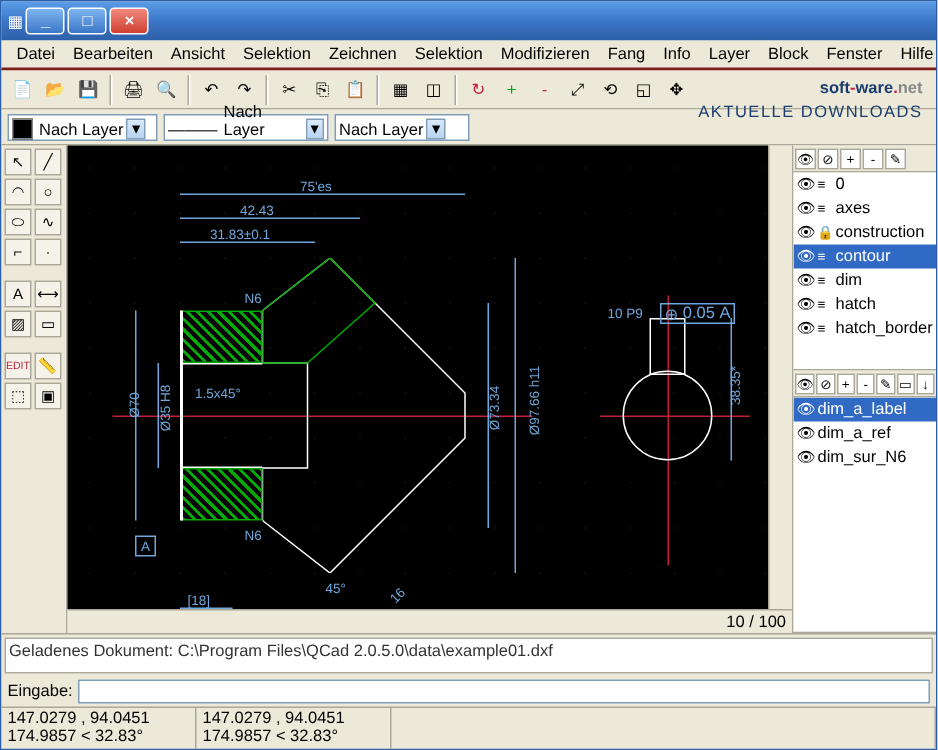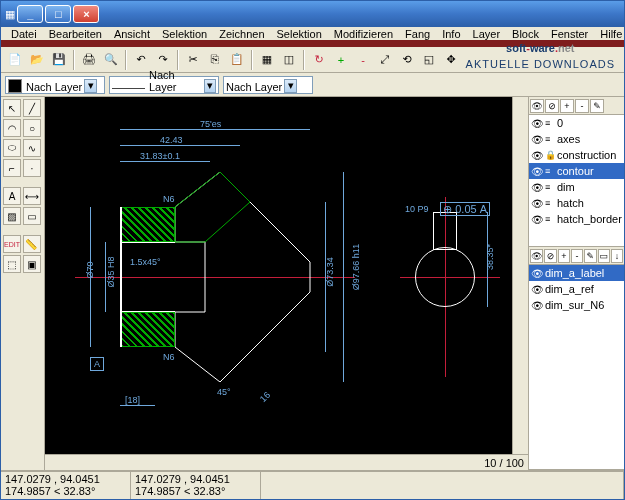--- a/index.html
+++ b/index.html
@@ -5,21 +5,21 @@
 * { margin: 0; padding: 0; box-sizing: border-box; font-family: Tahoma, sans-serif; font-size: 11px; }
 body { background: #fff; width: 625px; height: 500px; overflow: hidden; position: relative; }
 
 .window { width: 625px; height: 500px; border: 1px solid #2c5fa8; background: #ece9d8; display: flex; flex-direction: column; }
 
 .titlebar { height: 26px; background: linear-gradient(to bottom, #5a9de8 0%, #3c76c8 50%, #2c5fa8 100%); display: flex; align-items: center; color: white; padding: 0 4px; }
 .titlebar .title { flex: 1; padding-left: 4px; font-size: 12px; }
 .win-btn { width: 26px; height: 18px; margin-left: 2px; border: 1px solid #fff; border-radius: 3px; display: flex; align-items: center; justify-content: center; background: linear-gradient(to bottom, #7eb5f0, #3c76c8); font-weight: bold; color: white; cursor: pointer; }
 .win-btn.close { background: linear-gradient(to bottom, #f08a7e, #d04030); }
 
-.menubar { height: 20px; background: #ece9d8; display: flex; align-items: center; border-bottom: 7px solid #7f1d1d; padding: 0 4px; }
+.menubar { height: 20px; background: #ece9d8; display: flex; align-items: center; border-bottom: 2px solid #7f1d1d; padding: 0 4px; }
 .menubar span { padding: 2px 6px; cursor: pointer; }
 
 .toolbar { height: 26px; background: #ece9d8; display: flex; align-items: center; border-bottom: 1px solid #aca899; padding: 0 4px; gap: 2px; }
 .tbtn { width: 20px; height: 20px; border: 1px solid transparent; display: flex; align-items: center; justify-content: center; cursor: pointer; }
 .sep { width: 2px; height: 20px; border-left: 1px solid #aca899; border-right: 1px solid #fff; margin: 0 2px; }
 
 .toolbar2 { height: 24px; background: #ece9d8; display: flex; align-items: center; border-bottom: 1px solid #aca899; padding: 0 4px; gap: 4px; }
 .combo { height: 18px; border: 1px solid #7f9db9; background: white; display: flex; align-items: flex-end; padding: 0 2px; cursor: pointer; }
 .combo .arrow { width: 13px; height: 14px; background: linear-gradient(#dbeaf9,#b5d3f0); border: 1px solid #7f9db9; display: flex; align-items: center; justify-content: center; margin-left: 2px; }
 .swatch { width: 14px; height: 14px; background: black; border: 1px solid #888; }
@@ -47,21 +47,21 @@
 
 .bottom-section { border-top: 1px solid #aca899; background: #ece9d8; }
 .cmd-log { height: 24px; background: white; border: 1px solid #aca899; margin: 2px; padding: 2px; font-size: 10px; overflow: hidden; color: #333; }
 .cmd-input { display: flex; align-items: center; padding: 2px 4px; gap: 4px; }
 .cmd-input input { flex: 1; border: 1px solid #7f9db9; height: 16px; padding: 0 2px; }
 .statusbar { height: 28px; border-top: 1px solid #aca899; display: flex; font-size: 10px; }
 .status-coords { width: 130px; border-right: 1px solid #aca899; padding: 1px 4px; line-height: 12px; }
 .status-mid { flex: 1; border-right: 1px solid #aca899; }
 .status-sel { width: 120px; padding: 2px 4px; }
 
-.watermark { position: absolute; top: 30px; right: 10px; text-align: center; pointer-events: none; z-index: 100; }
+.watermark { position: absolute; top: 41px; right: 10px; text-align: right; pointer-events: none; z-index: 100; }
 .watermark .logo { font-size: 24px; font-weight: bold; }
 .watermark .logo .b { color: #1a3d6d; }
 .watermark .logo .r { color: #c41e3a; }
 .watermark .logo .g { color: #888; }
 .watermark .sub { font-size: 11px; color: #1a3d6d; letter-spacing: 1px; }
 
 
 .dim-line { position: absolute; background: #6fa8dc; }
 .dim-text { position: absolute; color: #6fa8dc; font-size: 9px; white-space: nowrap; }
 .center-line { position: absolute; background: #c41e3a; }
@@ -317,20 +317,27 @@
             <div class="layer-row">
               <span class="eye">👁</span>
               <span>dim_sur_N6</span>
             </div>
           </div>
       </div>
     </div>
   </div>
 
   <div class="bottom-section">
+    <div class="cmd-log">
+      <div>Geladenes Dokument: C:\Program Files\QCad 2.0.5.0\data\example01.dxf</div>
+    </div>
+    <div class="cmd-input">
+      <span>Eingabe:</span>
+      <input type="text" style="">
+    </div>
     <div class="statusbar">
       <div class="status-coords">
         <div>147.0279 , 94.0451</div>
         <div>174.9857 &lt; 32.83°</div>
       </div>
       <div class="status-coords">
         <div>147.0279 , 94.0451</div>
         <div>174.9857 &lt; 32.83°</div>
       </div>
       <div class="status-mid"></div>

